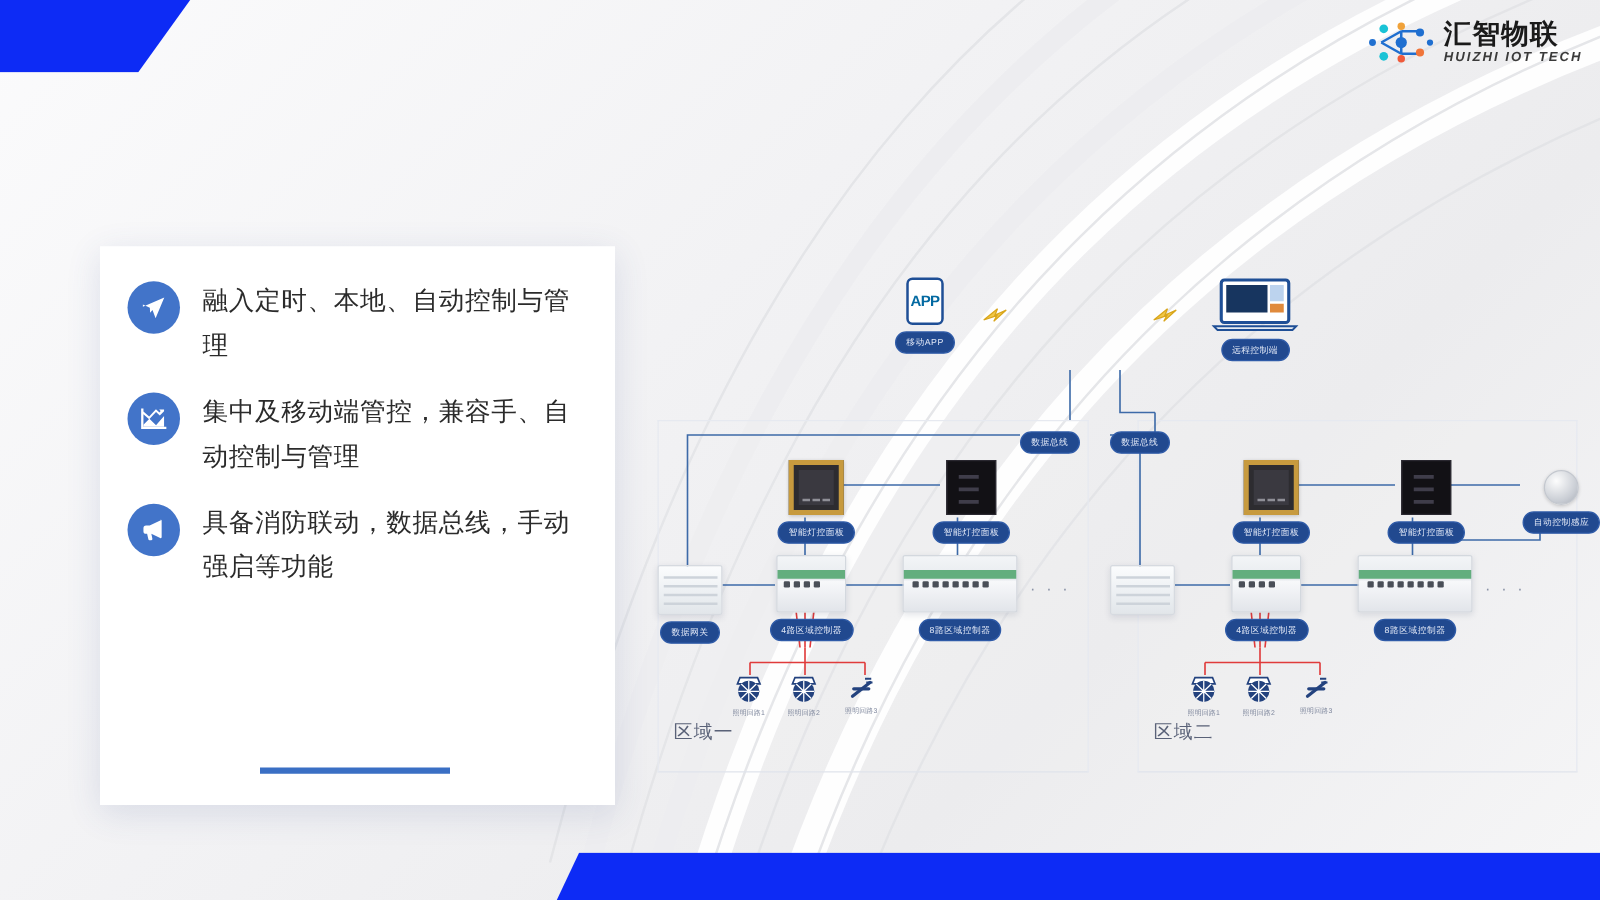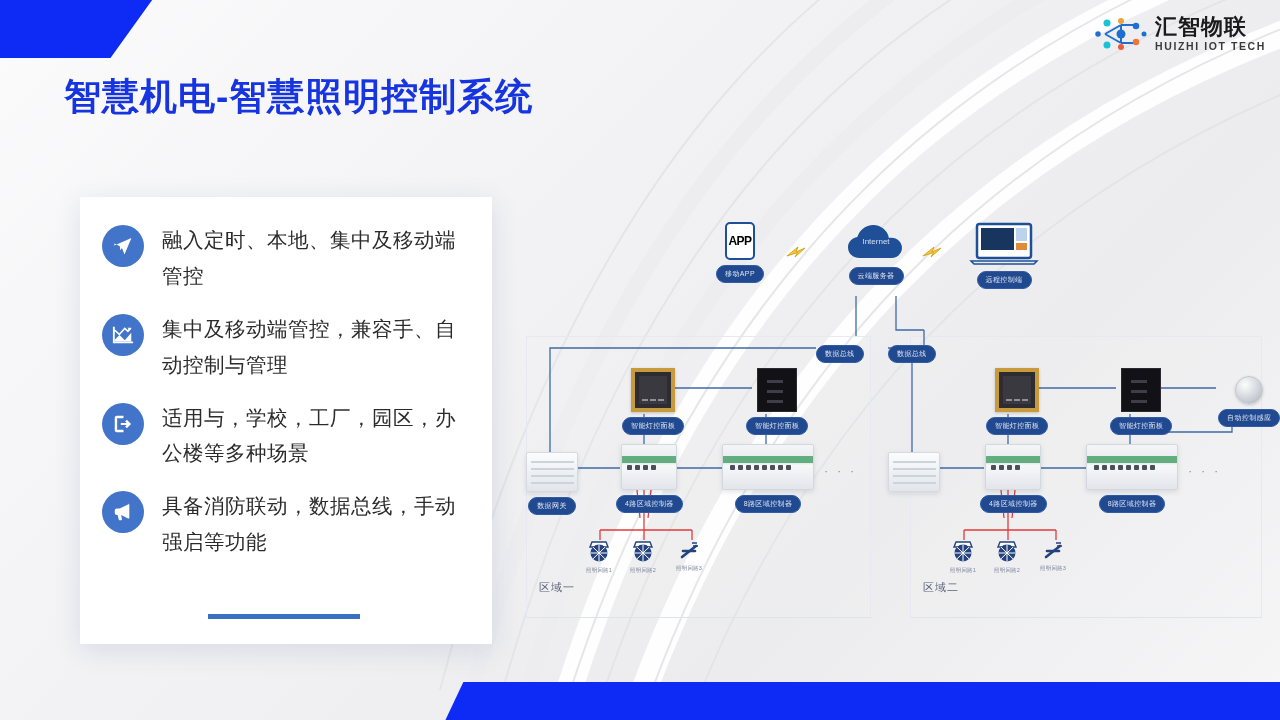--- a/index.html
+++ b/index.html
@@ -32,21 +32,21 @@
     width: 1280px; height: 38px;
     background: #0d2bf5;
     clip-path: polygon(36.2% 0, 100% 0, 100% 100%, 34.8% 100%);
   }
 
   
   .logo { position:absolute; right:14px; top:14px; display:flex; align-items:center; gap:7px; }
   .logo-mark { width:54px; height:40px; flex:0 0 auto; }
   .logo-txt { display:flex; flex-direction:column; line-height:1; }
   .logo-cn { font-size:22px; font-weight:bold; color:#1a1a1a; letter-spacing:1px; }
-  .logo-en { font-size:10.5px; font-weight:bold; color:#3a3a3a; letter-spacing:1.6px; margin-top:3px; }
+  .logo-en { font-size:10.5px; font-weight:bold; color:#3a3a3a; letter-spacing:1.6px; margin-top:3px; font-style:italic; }
 
   
   .title {
     position:absolute; left:64px; top:72px;
     font-size:37px; font-weight:bold; color:#1634e0;
     letter-spacing:1px; white-space:nowrap;
   }
   .subtitle {
     position:absolute; left:70px; top:126px;
     font-size:19px; color:#9aa6c4; letter-spacing:7px;
@@ -84,37 +84,37 @@
   .diagram { position:absolute; left:516px; top:218px; width:764px; height:400px; }
   .zone-box {
     position:absolute; top:118px; height:282px;
     border:1px solid #e6e9f0; border-bottom-color:#dfe3ec;
     background:rgba(255,255,255,0.06);
   }
   #zoneA { left:10px; width:345px; }
   #zoneB { left:394px; width:352px; }
   .zone-label {
     position:absolute; bottom:22px; left:12px;
-    font-size:11px; color:#5a6278; letter-spacing:1px;
+    font-size:15px; color:#5a6278; letter-spacing:1px;
   }
 
   .node { position:absolute; display:flex; flex-direction:column; align-items:center; }
   .pill {
     background:#21498f; color:#dfe6f5;
     font-size:7px; letter-spacing:.4px;
     padding:3px 8px; border-radius:9px;
     white-space:nowrap; margin-top:5px;
     border:1px solid #2f5ba8;
   }
   .tiny-label { font-size:5.5px; color:#7d869c; margin-top:3px; white-space:nowrap; letter-spacing:.2px; }
 
   
   .phone { width:30px; height:38px; border:2.5px solid #1f4f96; border-radius:5px; background:#fff;
            display:flex; align-items:center; justify-content:center; position:relative; }
-  .phone b { color:#000000; font-size:12px; font-weight:bold; letter-spacing:-.5px; }
+  .phone b { color:#0369a1; font-size:12px; font-weight:bold; letter-spacing:-.5px; }
   .cloud { width:62px; height:42px; position:relative; }
   .laptop { width:70px; height:44px; position:relative; }
 
   .bolt { position:absolute; width:30px; height:16px; }
 
   .panel-gold { width:44px; height:44px; border:4px solid #c79a3e; background:#2d2c30; position:relative;
                 box-shadow:0 1px 3px rgba(0,0,0,.2); }
   .panel-dark { width:40px; height:44px; background:#121115; border:1px solid #2a2830; position:relative; }
   .panel-gold .scr { position:absolute; inset:4px; background:#3a3940; }
   .panel-gold .btns { position:absolute; left:6px; right:6px; bottom:7px; display:flex; justify-content:space-around; }
@@ -188,52 +188,42 @@
       <circle cx="84" cy="24" r="6.5" fill="#1f6fd0"></circle>
       <circle cx="84" cy="56" r="6.5" fill="#f0753a"></circle>
       <circle cx="100" cy="40" r="5" fill="#1f6fd0"></circle>
     </svg>
     <div class="logo-txt">
       <span class="logo-cn">汇智物联</span>
       <span class="logo-en">HUIZHI IOT TECH</span>
     </div>
   </div>
 
-  <div class="title">智慧机电-智慧照明控制系统</div>
 
   <div class="card">
 
     <div class="feat">
       <span class="ficon">
         <svg viewBox="0 0 24 24">
             <path d="M2.5 11.4 21.2 3.2 13.6 21.3l-2.7-7.1-2.1 2.4-.2-4.3-6.1-2.9z"></path>
           </svg>
       </span>
-      <span class="ftext">融入定时、本地、集中及移动端管控</span>
+      <span class="ftext">融入定时、本地、自动控制与管理</span>
     </div>
 
     <div class="feat">
       <span class="ficon">
         <svg viewBox="0 0 24 24">
             <path d="M3 19V8l5 4.5L14 6l3.3 3.2L21 5.4V4h-4.3l1.3 1.3L17 6.6 13.9 3.6 8 10 3 5.6V3H1v18h22v-2z"></path>
             <path d="M3 17.2 8.2 12l5.8 5.6L21 9.6V19H3z"></path>
           </svg>
       </span>
       <span class="ftext">集中及移动端管控，兼容手、自动控制与管理</span>
     </div>
 
-    <div class="feat">
-      <span class="ficon">
-        <svg viewBox="0 0 24 24">
-            <path d="M12.5 3H5.2A2.2 2.2 0 0 0 3 5.2v13.6A2.2 2.2 0 0 0 5.2 21h7.3v-2.6H5.6V5.6h6.9z"></path>
-            <path d="M16.2 7.4 14.4 9.2l1.6 1.6H9.6v2.4H16l-1.6 1.6 1.8 1.8 4.6-4.6z"></path>
-          </svg>
-      </span>
-      <span class="ftext">适用与，学校，工厂，园区，办公楼等多种场景</span>
-    </div>
 
     <div class="feat">
       <span class="ficon">
         <svg viewBox="0 0 24 24">
             <path d="M18.6 3.2 8.4 8.1H5.3A2.3 2.3 0 0 0 3 10.4v2.6a2.3 2.3 0 0 0 2.3 2.3h.9l1.1 4.8a1 1 0 0 0 1 .8h1.5a1 1 0 0 0 1-1.2l-.9-4.4 7.7 3.7a.9.9 0 0 0 1.3-.8V4a.9.9 0 0 0-1.3-.8z"></path>
           </svg>
       </span>
       <span class="ftext">具备消防联动，数据总线，手动强启等功能</span>
     </div>
 
@@ -296,27 +286,20 @@
       <div class="phone">
         <b>APP</b>
       </div>
       <span class="pill">移动APP</span>
     </div>
 
     <svg class="bolt" style="left:268px; top:26px;" viewBox="0 0 30 16">
       <path d="M3 12 L14 3 L12 8 L21 4 L11 13 L13.5 8.5 Z" fill="#f2c744" stroke="#d9a61c" stroke-width="1"></path>
     </svg>
 
-    <div class="node" style="left:329px; top:2px;">
-      <svg class="cloud" viewBox="0 0 62 42">
-        <path d="M15 38c-7 0-12-4.6-12-10.6 0-5.3 4-9.6 9.3-10.3C14.4 10.3 20.6 5 28.2 5c8 0 14.6 5.6 15.7 13 .8-.2 1.6-.3 2.5-.3 6 0 10.6 4.5 10.6 10.1S52.4 38 46.4 38z" fill="#1f4f96"></path>
-        <text x="31" y="24" font-size="8" fill="#cfe0f5" text-anchor="middle" font-family="Liberation Sans, sans-serif">Internet</text>
-      </svg>
-      <span class="pill">云端服务器</span>
-    </div>
 
     <svg class="bolt" style="left:404px; top:26px;" viewBox="0 0 30 16">
       <path d="M3 12 L14 3 L12 8 L21 4 L11 13 L13.5 8.5 Z" fill="#f2c744" stroke="#d9a61c" stroke-width="1"></path>
     </svg>
 
     <div class="node" style="left:453px; top:4px;">
       <svg class="laptop" viewBox="0 0 70 44">
         <rect x="8" y="2" width="54" height="34" rx="2.5" fill="#ffffff" stroke="#1f4f96" stroke-width="2.5"></rect>
         <rect x="12" y="6" width="33" height="22" fill="#17355f"></rect>
         <rect x="47" y="6" width="11" height="13" fill="#bcd3ee"></rect>

